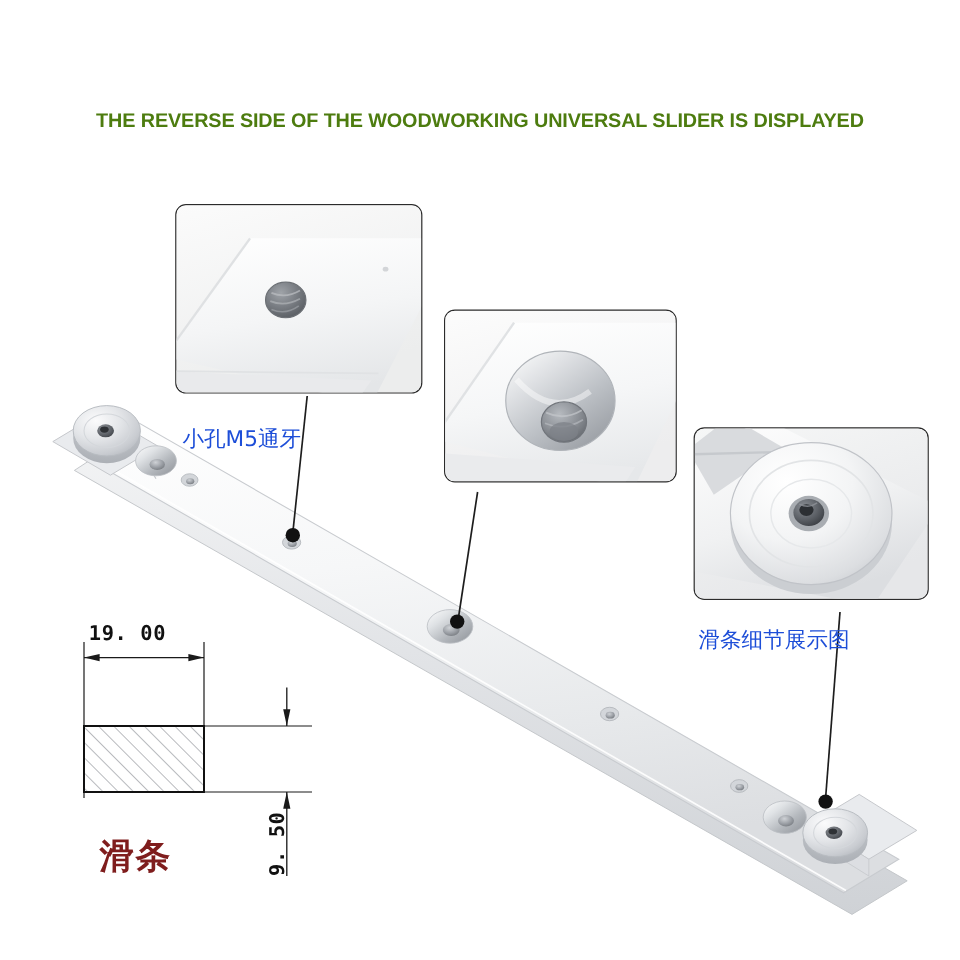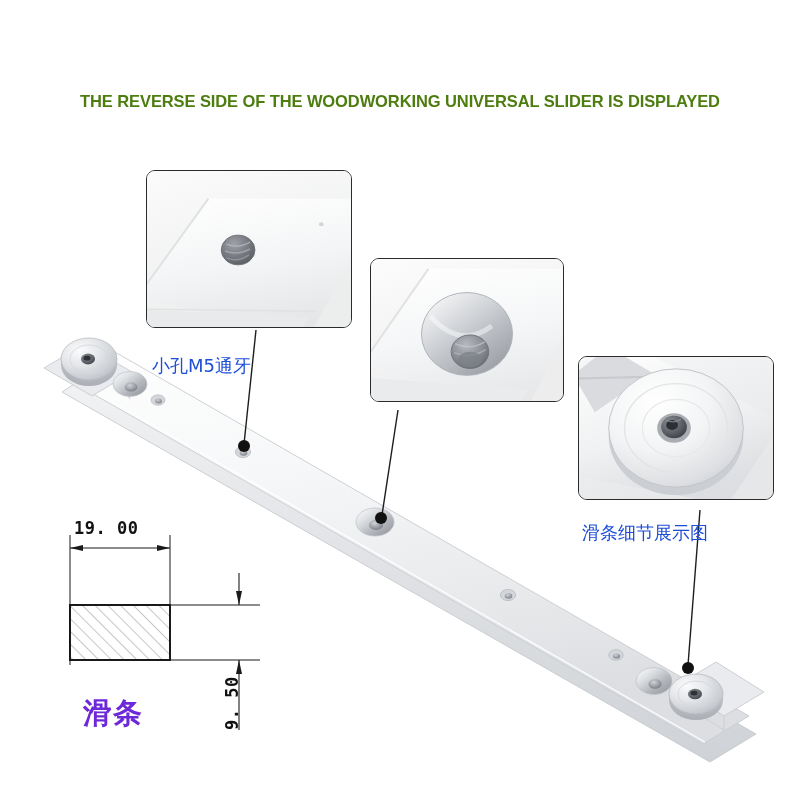--- a/index.html
+++ b/index.html
@@ -56,21 +56,21 @@
     letter-spacing:0.5px;
   }
   .dimtext.vert{
     transform:rotate(-90deg);
     transform-origin:left top;
   }
   .partname{
     position:absolute;
     font-size:29px;
     font-weight:bold;
-    color:#6d28d9;
+    color:#7f1d1d;
     white-space:nowrap;
     font-family:"DejaVu Sans","Liberation Sans",sans-serif;
     letter-spacing:1px;
   }
   svg{display:block;}
 </style>
 </head>
 <body>
 
 <div id="stage">

